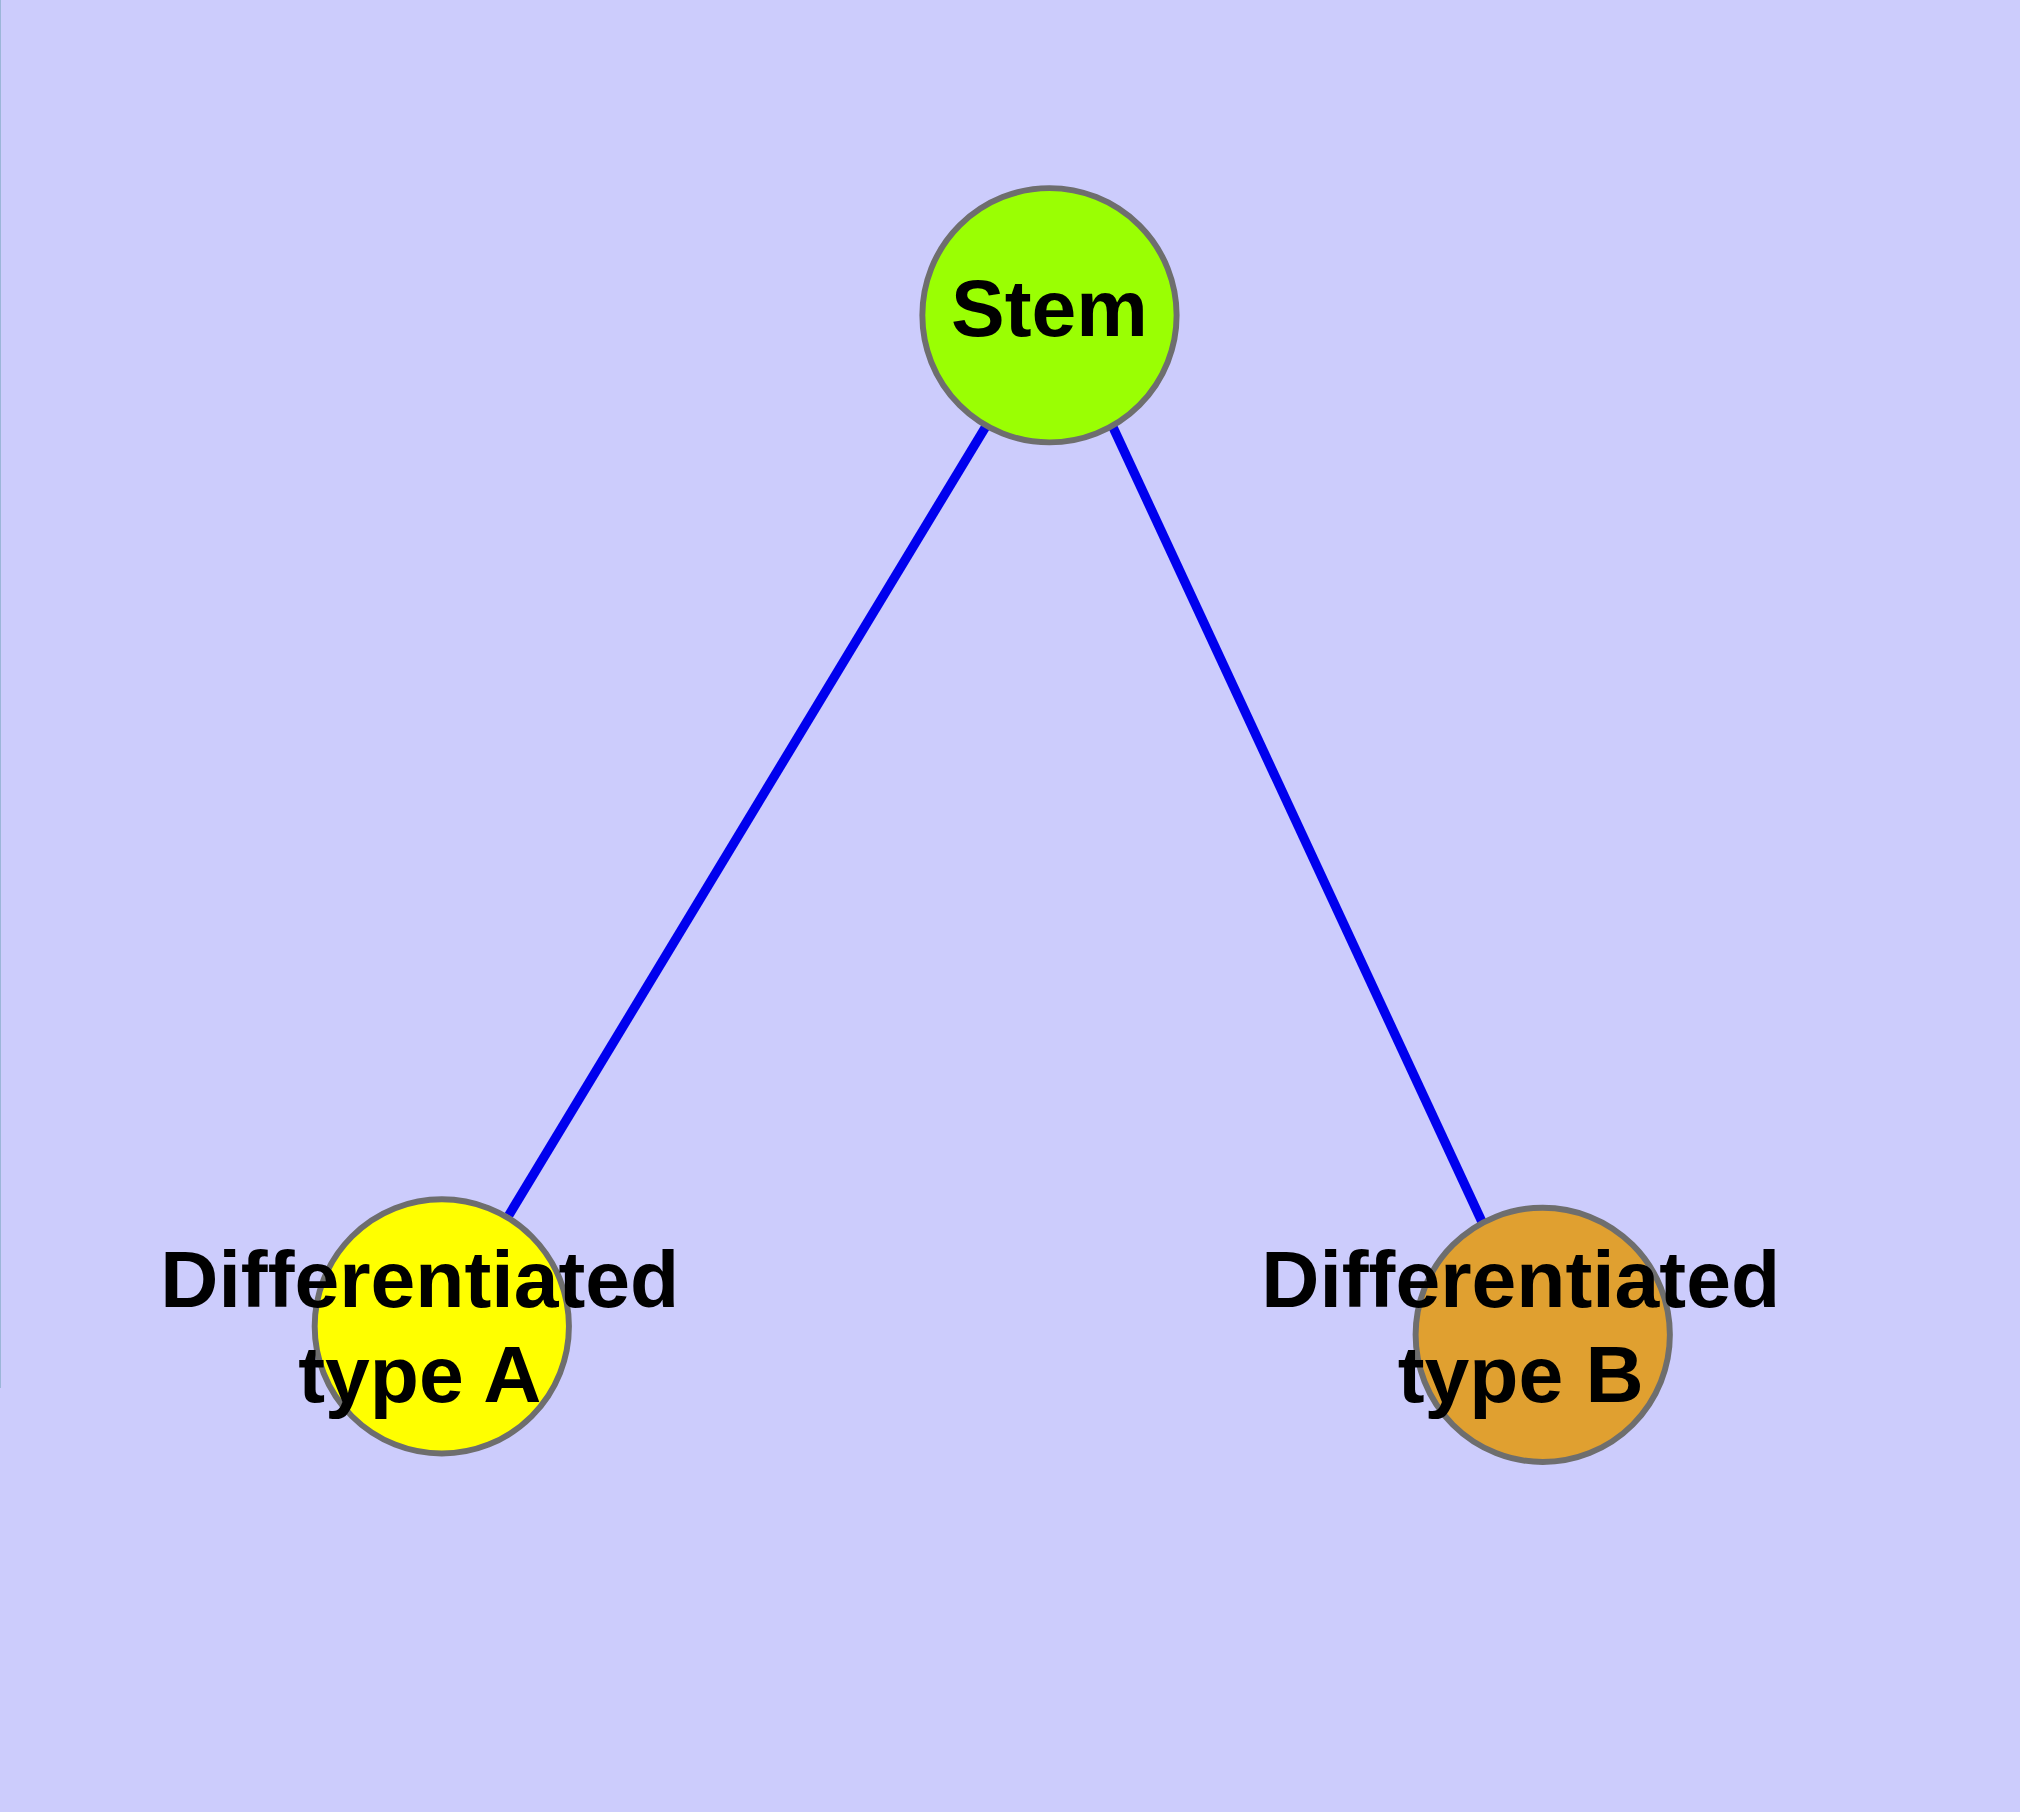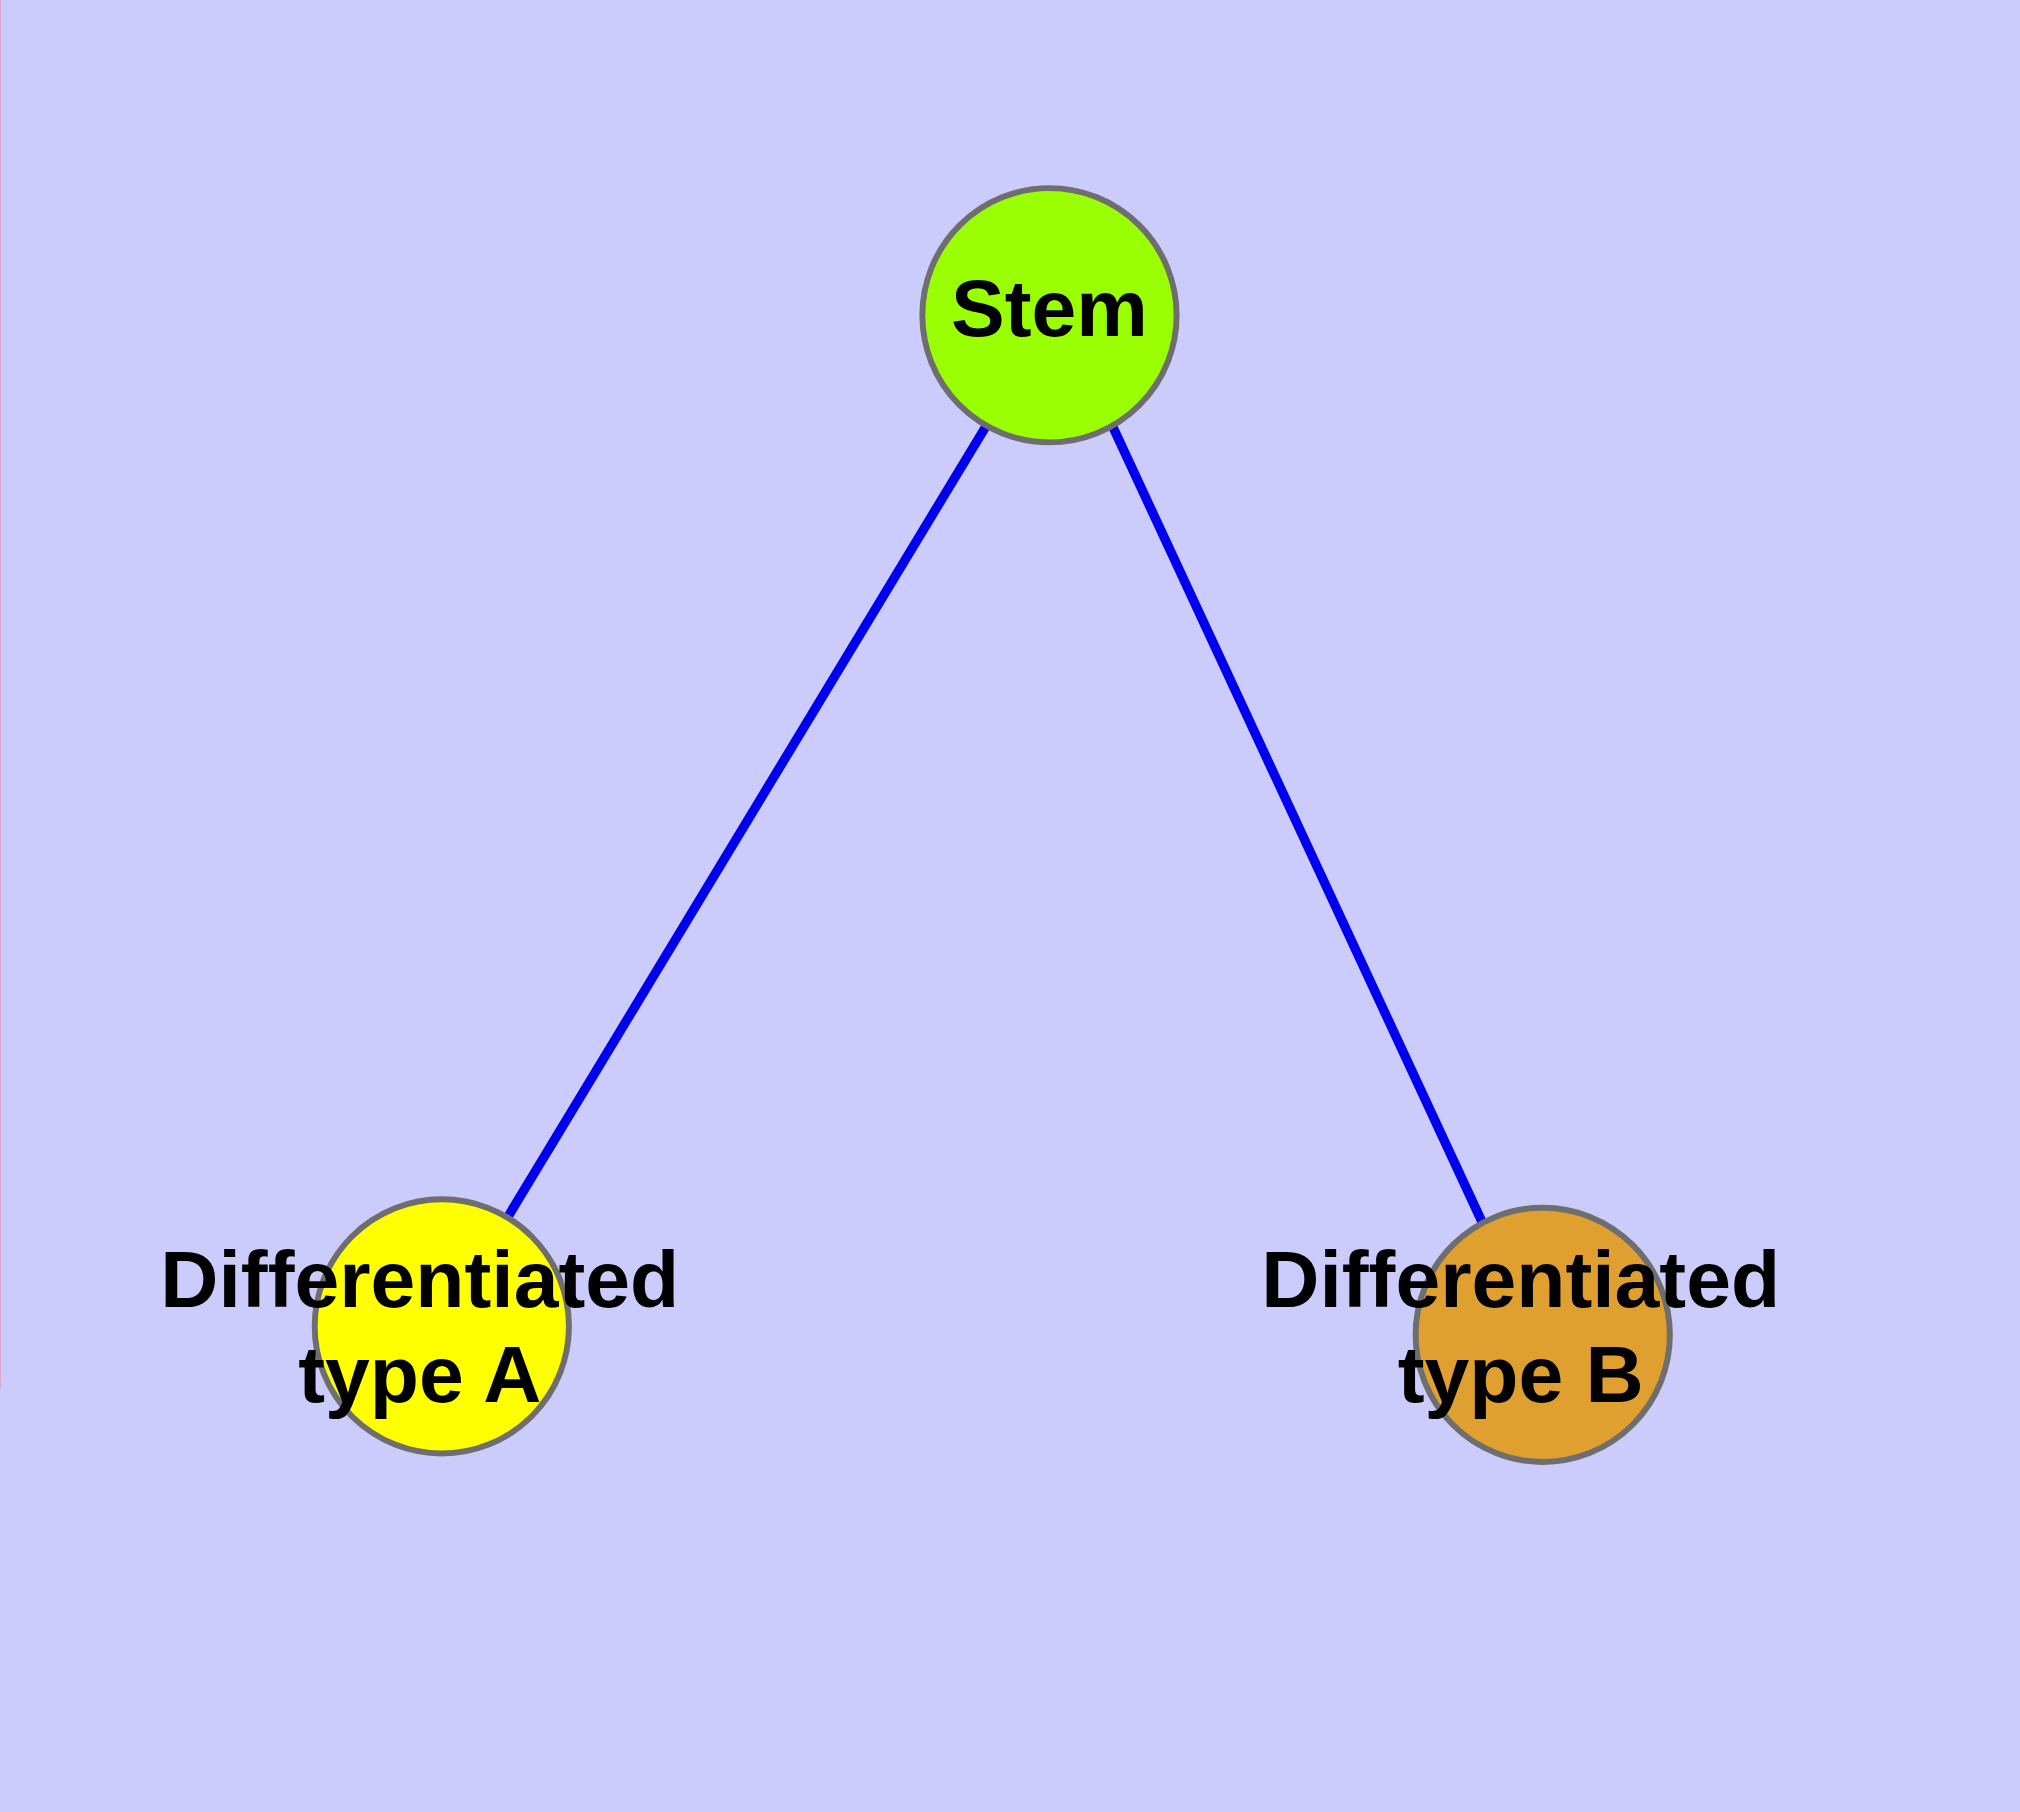--- a/index.html
+++ b/index.html
@@ -34,21 +34,21 @@
     fill: #000000;
     text-anchor: middle;
     dominant-baseline: middle;
     paint-order: normal;
     white-space: pre;
   }
 </style>
 </head>
 <body style="background: rgb(204, 204, 252); width: 2021px; height: 1812px;">
 
-<div id="graph-canvas" style="width: 2021px; height: 1388px; background: #ef4444;">
+<div id="graph-canvas" style="width: 2021px; height: 1388px; background: #0f766e;">
   <svg id="graph-svg" viewBox="0 0 2384 2138" xmlns="http://www.w3.org/2000/svg" style="width: 2021px; height: 1812px;">
     <rect id="bg-rect" x="0" y="0" width="2384" height="2138" fill="#ccccfc"></rect>
     <g id="edges-layer">
         <line x1="1163" y1="503" x2="600" y2="1434" stroke="#0000ee" stroke-width="11" stroke-linecap="butt"></line>
         <line x1="1312" y1="502" x2="1748" y2="1441" stroke="#0000ee" stroke-width="11" stroke-linecap="butt"></line>
       </g>
     <g id="nodes-layer">
         <circle cx="1238" cy="372" r="150" fill="#9aff03" stroke="#6e6e6e" stroke-width="7"></circle>
         <circle cx="521" cy="1565" r="150" fill="#ffff00" stroke="#6e6e6e" stroke-width="7"></circle>
         <circle cx="1820" cy="1575" r="150" fill="#e0a030" stroke="#6e6e6e" stroke-width="7"></circle>

